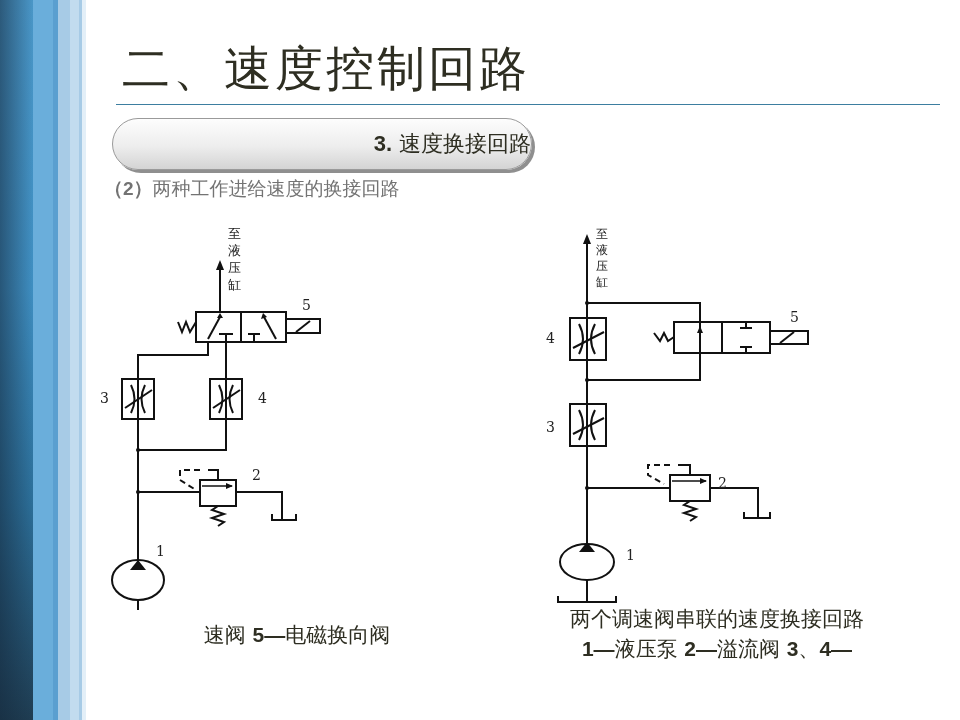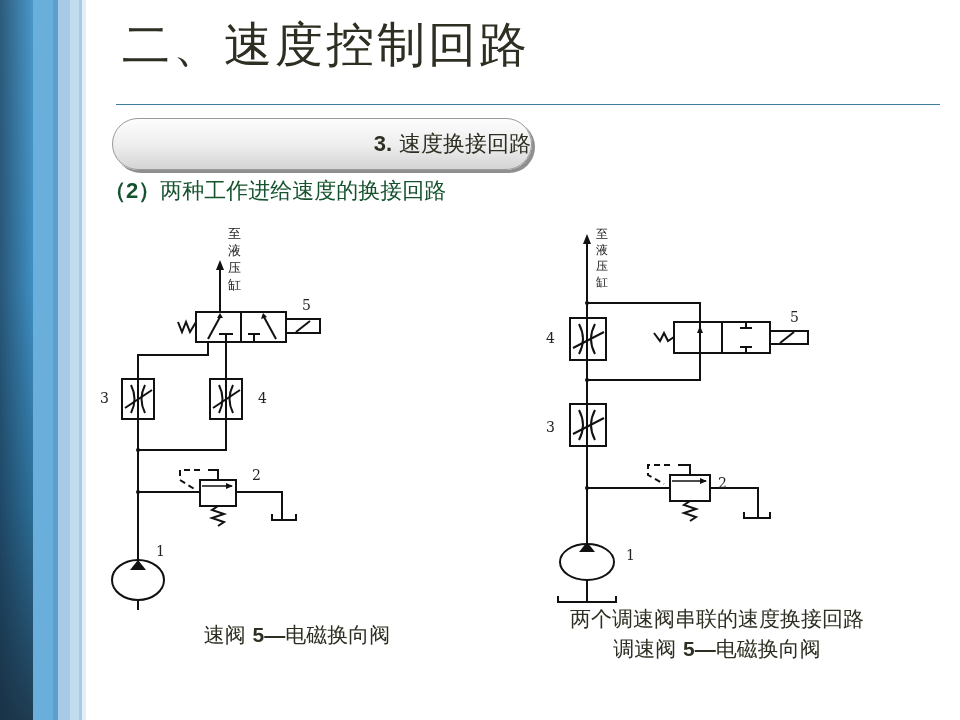--- a/index.html
+++ b/index.html
@@ -9,32 +9,32 @@
   .sb { position:absolute; top:0; height:720px; }
   .sb1 { left:0; width:33px; background:linear-gradient(180deg,#4a97c8 0%,#3f8fc2 40%,#2c6f99 70%,#1f3d52 100%); }
   .sb1b { left:0; width:33px; background:linear-gradient(90deg,rgba(20,40,60,0.55) 0%,rgba(0,0,0,0) 100%); }
   .sb2 { left:33px; width:20px; background:#6aaedb; }
   .sb3 { left:53px; width:5px; background:#5a9fd0; }
   .sb4 { left:58px; width:12px; background:#a7cbe6; }
   .sb5 { left:70px; width:9px; background:#c2dcef; }
   .sb6 { left:79px; width:3px; background:#a7cbe6; }
   .sb7 { left:82px; width:4px; background:#e3eff8; }
 
-  .title { position:absolute; left:122px; top:12px; font-size:48px; letter-spacing:3px;
+  .title { position:absolute; left:122px; top:36px; font-size:48px; letter-spacing:3px;
            color:#2e2e22; font-family:"DejaVu Serif", serif; line-height:64px; }
   .rule { position:absolute; left:116px; top:104px; width:824px; height:1px; background:#3d7ea0; }
 
   .pill { position:absolute; left:112px; top:118px; width:420px; height:52px; border-radius:26px;
           background:linear-gradient(180deg,#fdfdfd 0%,#ededed 55%,#d4d4d4 100%);
           border:1px solid #9a9a9a; box-shadow:3px 3px 0 #8f8f8f; box-sizing:border-box;
           display:flex; align-items:center; justify-content:flex-end; }
   .pill-text { font-size:22px; color:#2e2e22; font-family:"DejaVu Serif", serif; }
   .pill-text b { font-family:"Liberation Sans", sans-serif; }
 
-  .subtitle { position:absolute; left:104px; top:176px; font-size:22px; color:#14532d; }
+  .subtitle { position:absolute; left:104px; top:176px; font-size:19px; color:#737373; }
 
   .diagram { position:absolute; }
   .diag-left { left:96px; top:222px; width:232px; height:388px; }
   .diag-right { left:532px; top:222px; width:300px; height:382px; }
   svg text { font-family:"DejaVu Serif", serif; fill:#222; }
 
   .caption { position:absolute; text-align:center; font-size:21px; line-height:29px; color:#2e2e22; }
   .cap-left { left:92px; top:620px; width:410px; }
   .cap-right { left:512px; top:605px; width:410px; }
   .caption .num { font-family:"Liberation Sans", sans-serif; font-weight:bold; }
@@ -223,15 +223,15 @@
 
 <div class="caption cap-left">
   <div>
     <span>速阀 </span><span class="num">5—</span><span>电磁换向阀</span>
   </div>
 </div>
 
 <div class="caption cap-right">
   <div>两个调速阀串联的速度换接回路</div>
   <div>
-    <span>调速阀 </span><span class="num">5—</span><span>电磁换向阀</span>
+    <span class="num">1—</span><span>液压泵 </span><span class="num">2—</span><span>溢流阀 </span><span class="num">3</span><span>、</span><span class="num">4—</span>
   </div>
 </div>
 
 </body></html>

